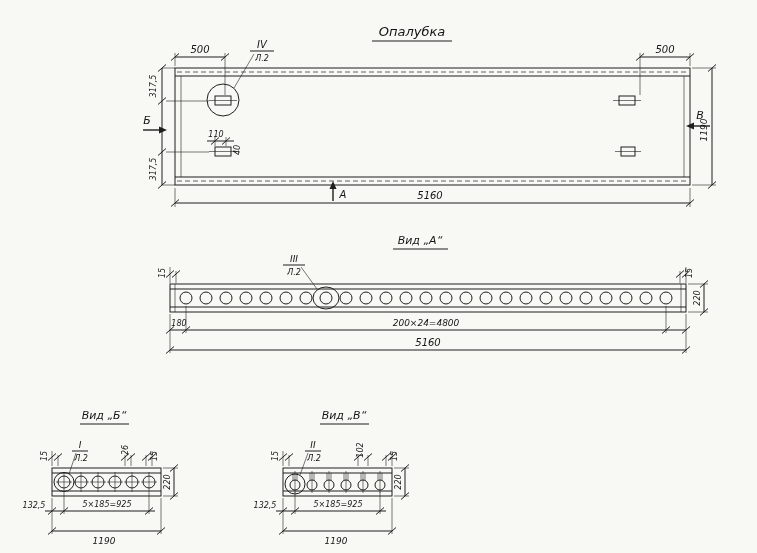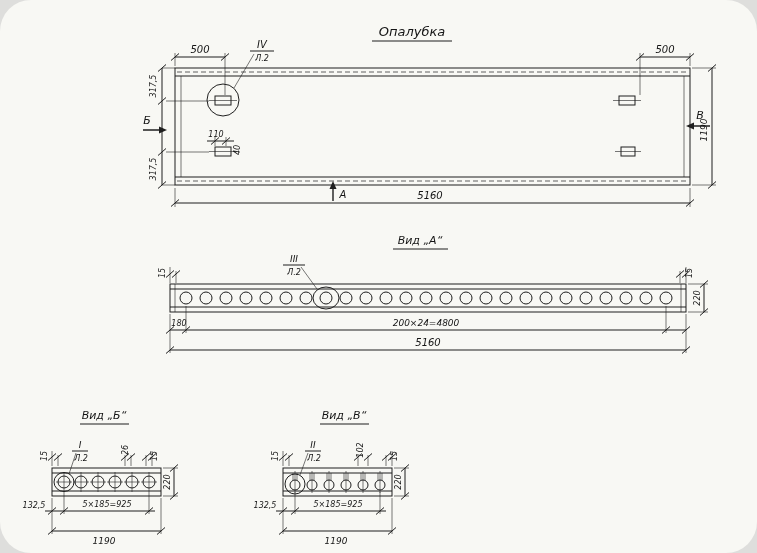--- a/index.html
+++ b/index.html
@@ -1,17 +1,17 @@
 <!DOCTYPE html>
 <html><head>
 <meta charset="utf-8">
 <style>
   html,body{margin:0;padding:0;background:#dddddad8;}
   .sheet{position:relative;width:757px;height:553px;background:#f8f8f4;overflow:hidden;
-         font-family:"DejaVu Sans",sans-serif;border-radius:31px;}
+         font-family:"DejaVu Sans",sans-serif;}
   svg{position:absolute;left:0;top:0;}
   .ln line,.ln rect,.ln circle,.ln ellipse,.ln path{stroke:#1f1f1f;fill:none;stroke-width:1;}
   .ln .thin{stroke-width:0.6;}
   .ln .med{stroke-width:1.4;}
   .ln .dash{stroke-dasharray:5 3;stroke-width:0.7;}
   text{font-family:"DejaVu Sans",sans-serif;font-style:italic;fill:#151515;stroke:none;}
   .t13{font-size:13px;} .t11{font-size:11px;} .t10{font-size:10px;}
   .t9{font-size:9px;} .t8{font-size:8px;}
   .arr{fill:#1f1f1f;stroke:none;}
 </style>

